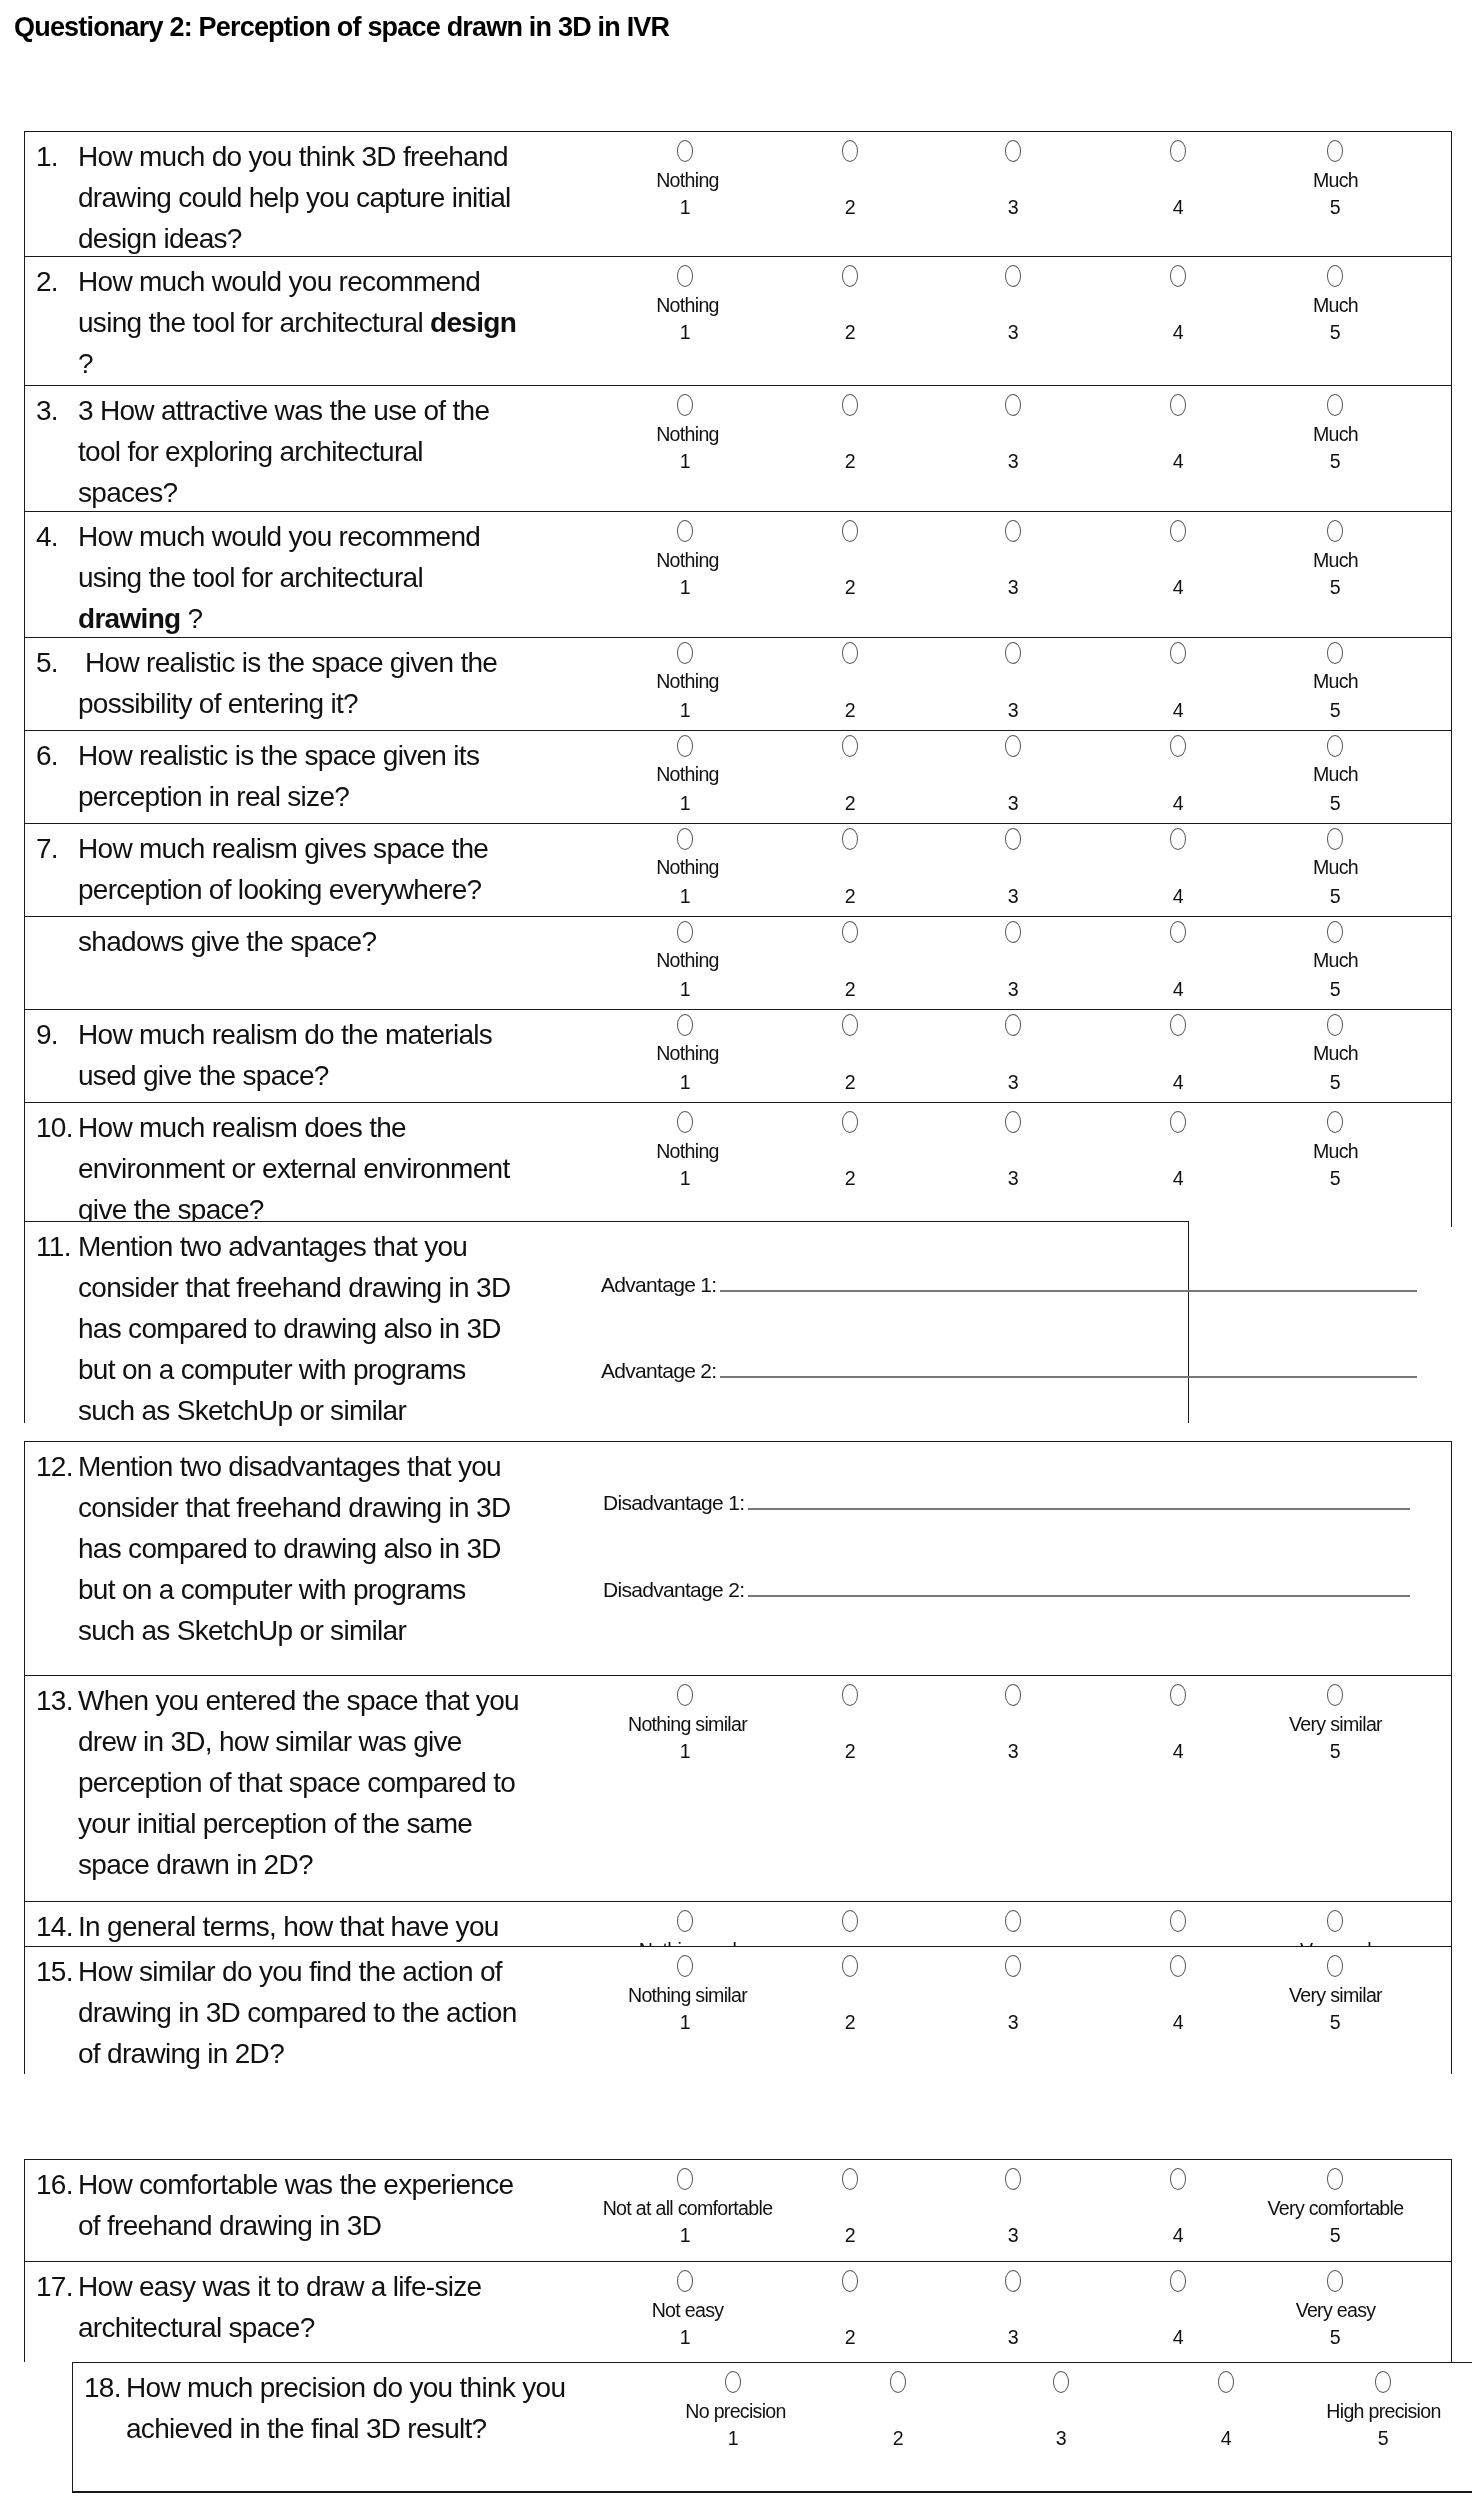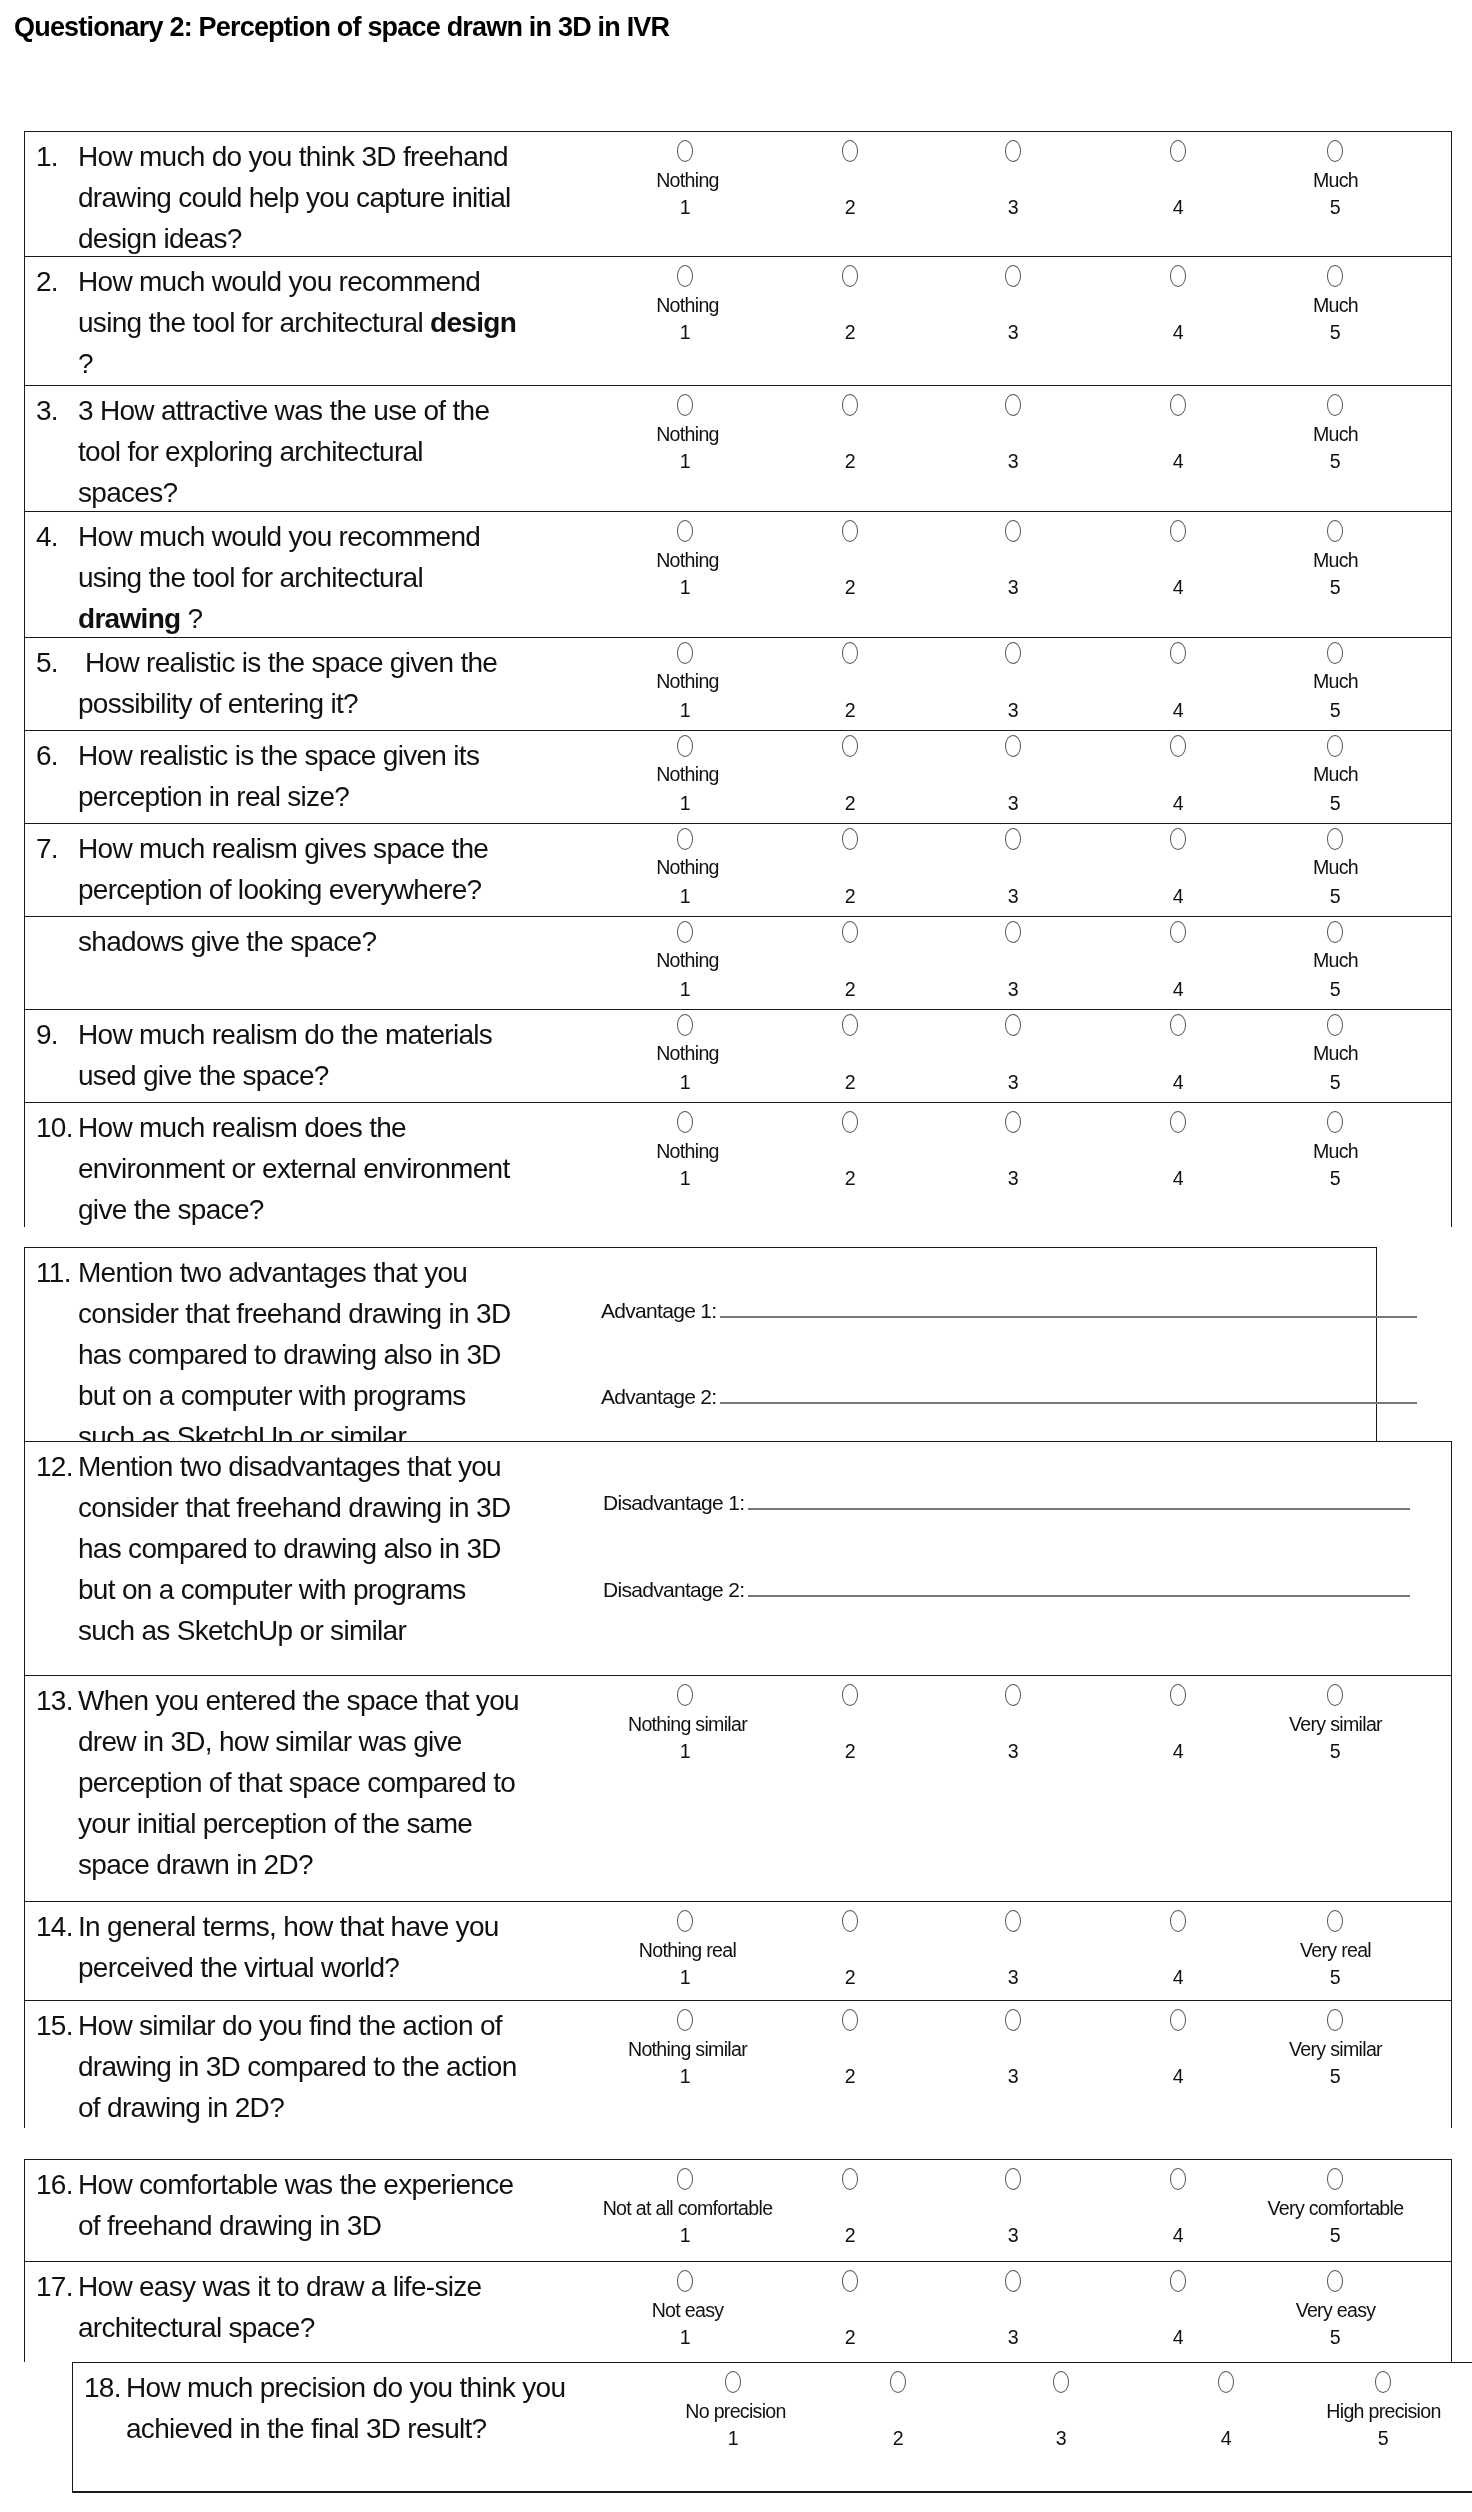--- a/index.html
+++ b/index.html
@@ -330,21 +330,21 @@
         </div>
         <div class="val" style="left: 1153px; top: 64px;">4</div>
         <div class="opt" style="left: 1310px; top: 7.6px;">
           <span class="radio"></span>
         </div>
         <div class="val" style="left: 1310px; top: 64px;">5</div>
         <div class="anchor" style="left: 662px; top: 37px;">Nothing</div>
         <div class="anchor" style="left: 1310px; top: 37px;">Much</div>
       </div>
     </div>
-    <div class="row" style="top: 1247px; height: 202px; width: 1353px;">
+    <div class="row" style="top: 1221px; height: 202px; width: 1165px;">
       <div class="q">
         <span class="line first"><span class="num">11.</span><span>Mention two advantages that you</span></span>
         <span class="line"><span>consider that freehand drawing in 3D</span></span>
         <span class="line"><span>has compared to drawing also in 3D</span></span>
         <span class="line"><span>but on a computer with programs</span></span>
         <span class="line"><span>such as SketchUp or similar</span></span>
       </div>
       <div class="field" style="left: 576px; top: 49px;"><span>Advantage 1:</span><span class="blank" style="width: 697px;"></span></div>
       <div class="field" style="left: 576px; top: 135px;"><span>Advantage 2:</span><span class="blank" style="width: 697px;"></span></div>
     </div>
@@ -415,21 +415,21 @@
         </div>
         <div class="val" style="left: 1153px; top: 64px;">4</div>
         <div class="opt" style="left: 1310px; top: 7.6px;">
           <span class="radio"></span>
         </div>
         <div class="val" style="left: 1310px; top: 64px;">5</div>
         <div class="anchor" style="left: 662px; top: 37px;">Nothing real</div>
         <div class="anchor" style="left: 1310px; top: 37px;">Very real</div>
       </div>
     </div>
-    <div class="row" style="top: 2000px; height: 128px; padding-left: 36px;">
+    <div class="row" style="top: 1946px; height: 128px; padding-left: 36px;">
       <div class="q">
         <span class="line first"><span class="num">15.</span><span>How similar do you find the action of</span></span>
         <span class="line"><span>drawing in 3D compared to the action</span></span>
         <span class="line"><span>of drawing in 2D?</span></span>
       </div>
       <div class="scale">
         <div class="opt" style="left: 660px; top: 7.6px;">
           <span class="radio"></span>
         </div>
         <div class="val" style="left: 660px; top: 64px;">1</div>

